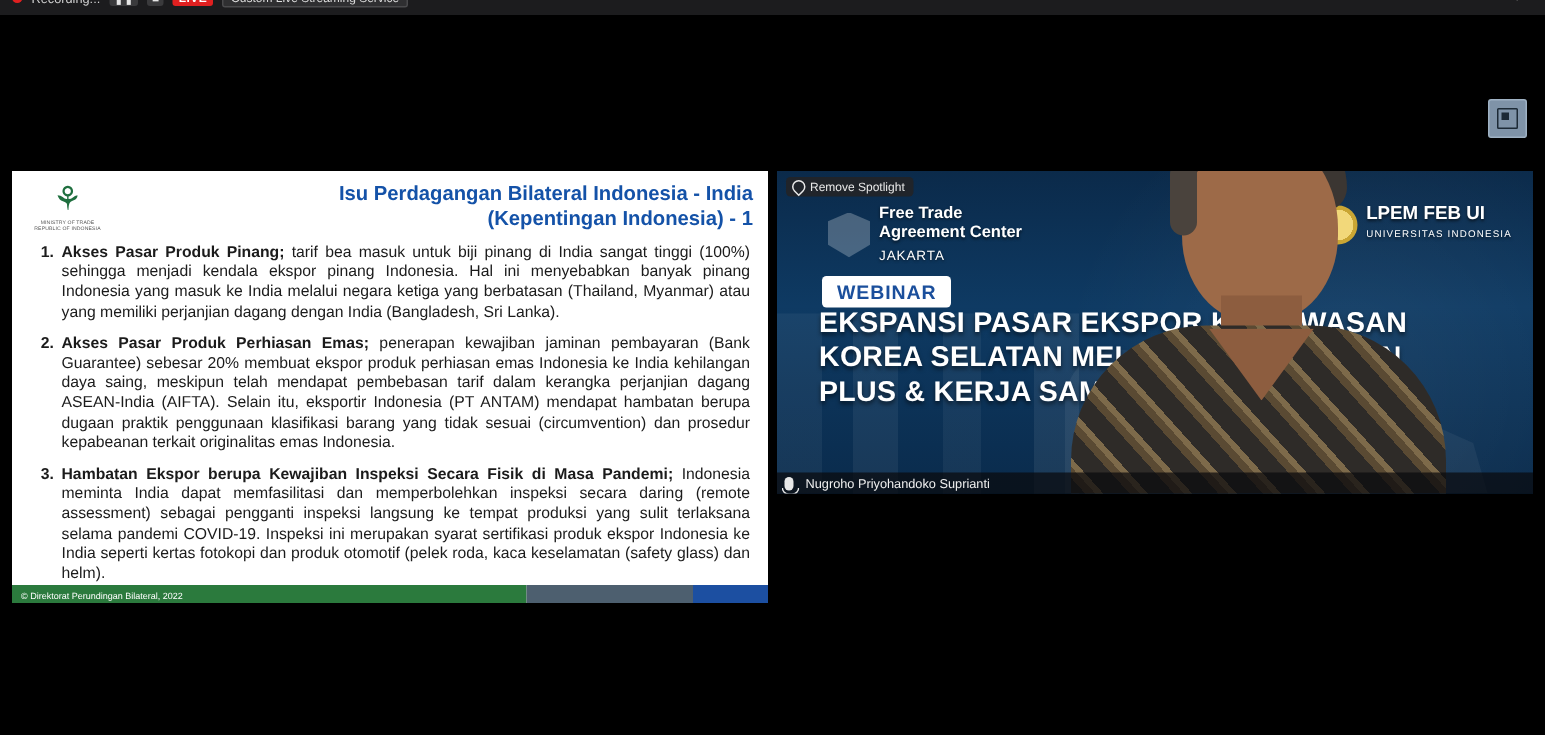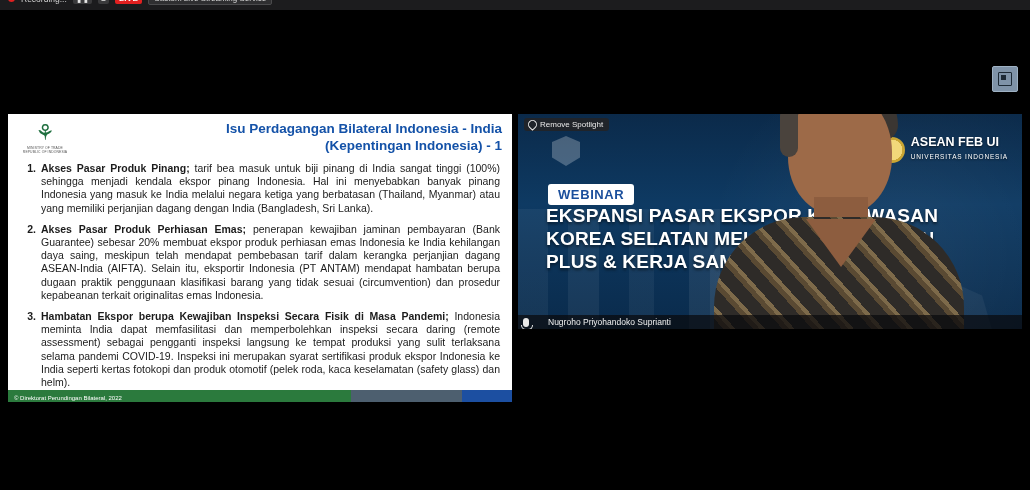--- a/index.html
+++ b/index.html
@@ -385,21 +385,21 @@
     clip-path: polygon(50% 100%, 0 0, 100% 0);
   }
   .name-bar {
     position: absolute;
     left: 0; bottom: 0;
     width: 100%;
     height: 14px;
     background: rgba(10,10,12,.72);
     display: flex;
     align-items: center;
-    gap: 19px;
+    gap: 8px;
     padding-left: 5px;
     box-sizing: border-box;
   }
   .name-bar .mic {
     width: 6px; height: 9px;
     border-radius: 3px;
     background: #e9e9e9;
     position: relative;
   }
   .name-bar .mic:after {
@@ -480,26 +480,31 @@
       <div class="pagoda"></div>
     </div>
 
     <div class="spotlight-chip">
       <span class="pin"></span>
       <span>Remove Spotlight</span>
     </div>
 
     <div class="ftac">
       <div class="emblem"></div>
+      <div class="txt">
+        <div>Free Trade</div>
+        <div>Agreement Center</div>
+        <div class="city">JAKARTA</div>
+      </div>
     </div>
 
     <div class="lpem">
       <div class="seal"></div>
       <div class="txt">
-        <div>ASEAN FEB UI</div>
+        <div>LPEM FEB UI</div>
         <div class="sub">UNIVERSITAS INDONESIA</div>
       </div>
     </div>
 
     <div class="webinar-tag">WEBINAR</div>
     <div class="webinar-title">
       <div>EKSPANSI PASAR EKSPOR KE KAWASAN</div>
       <div>KOREA SELATAN MELALUI RCEP, ASEAN</div>
       <div>PLUS &amp; KERJA SAMA STRATEGI UKM</div>
     </div>

